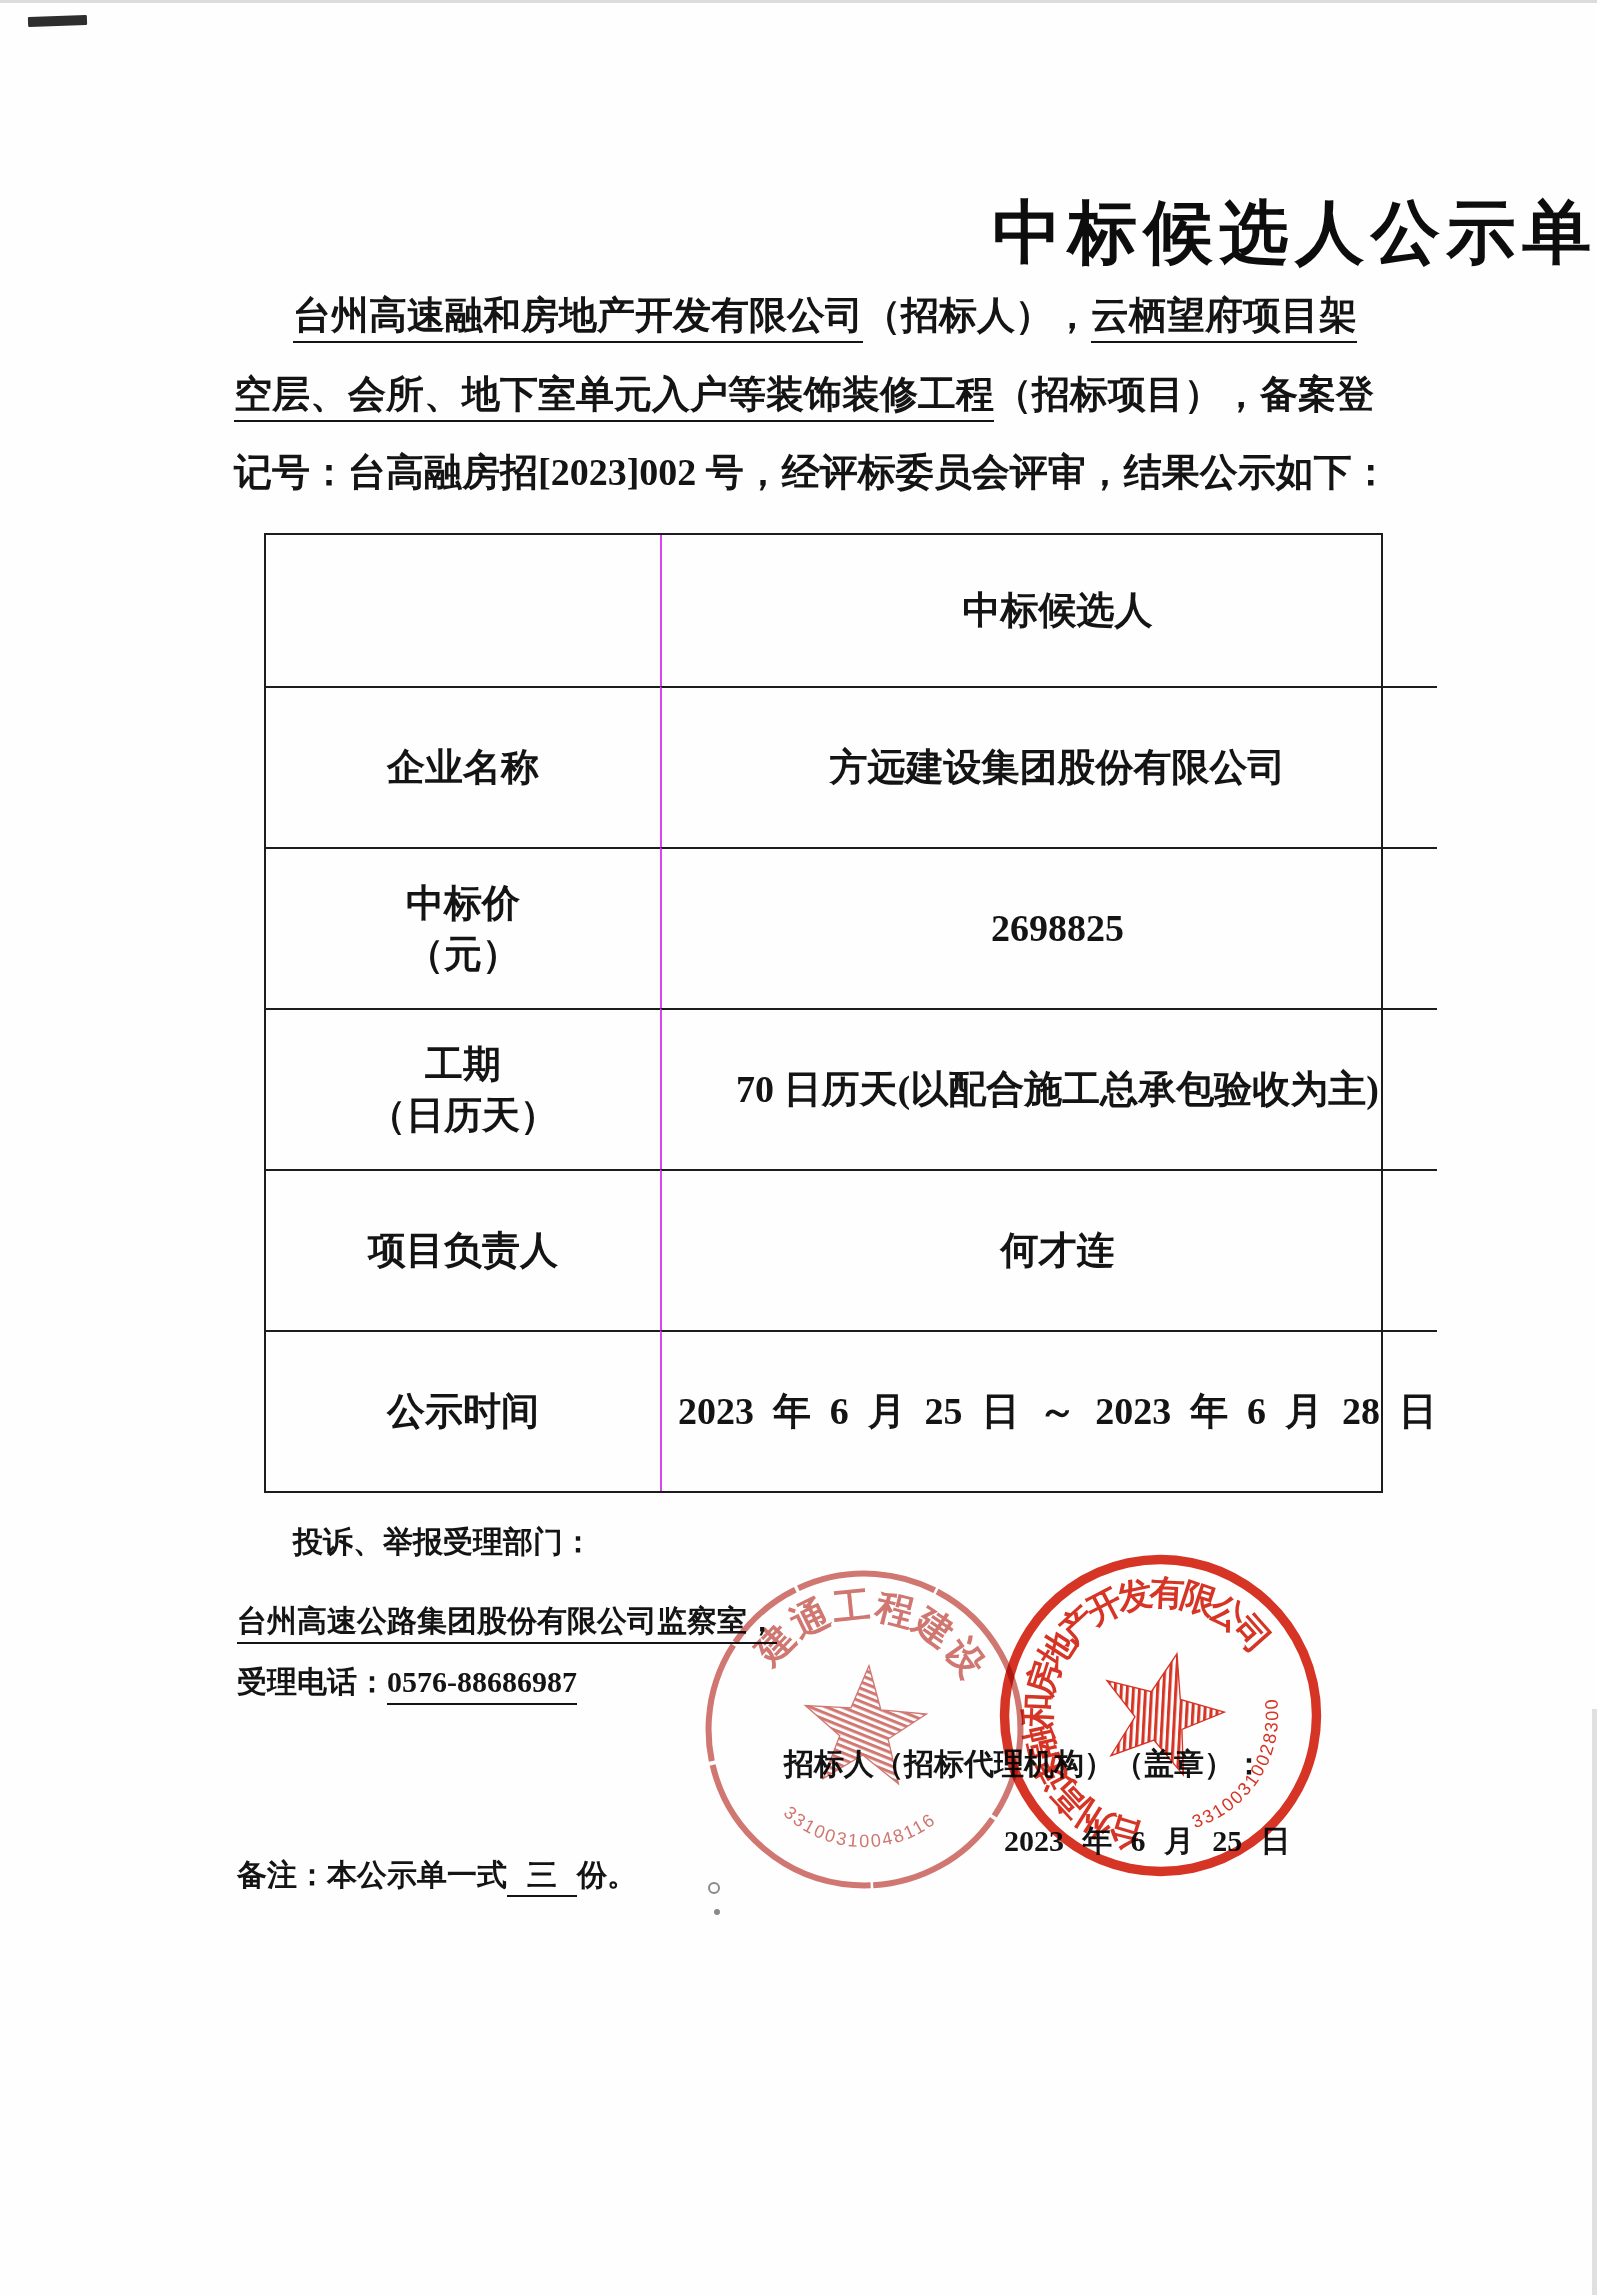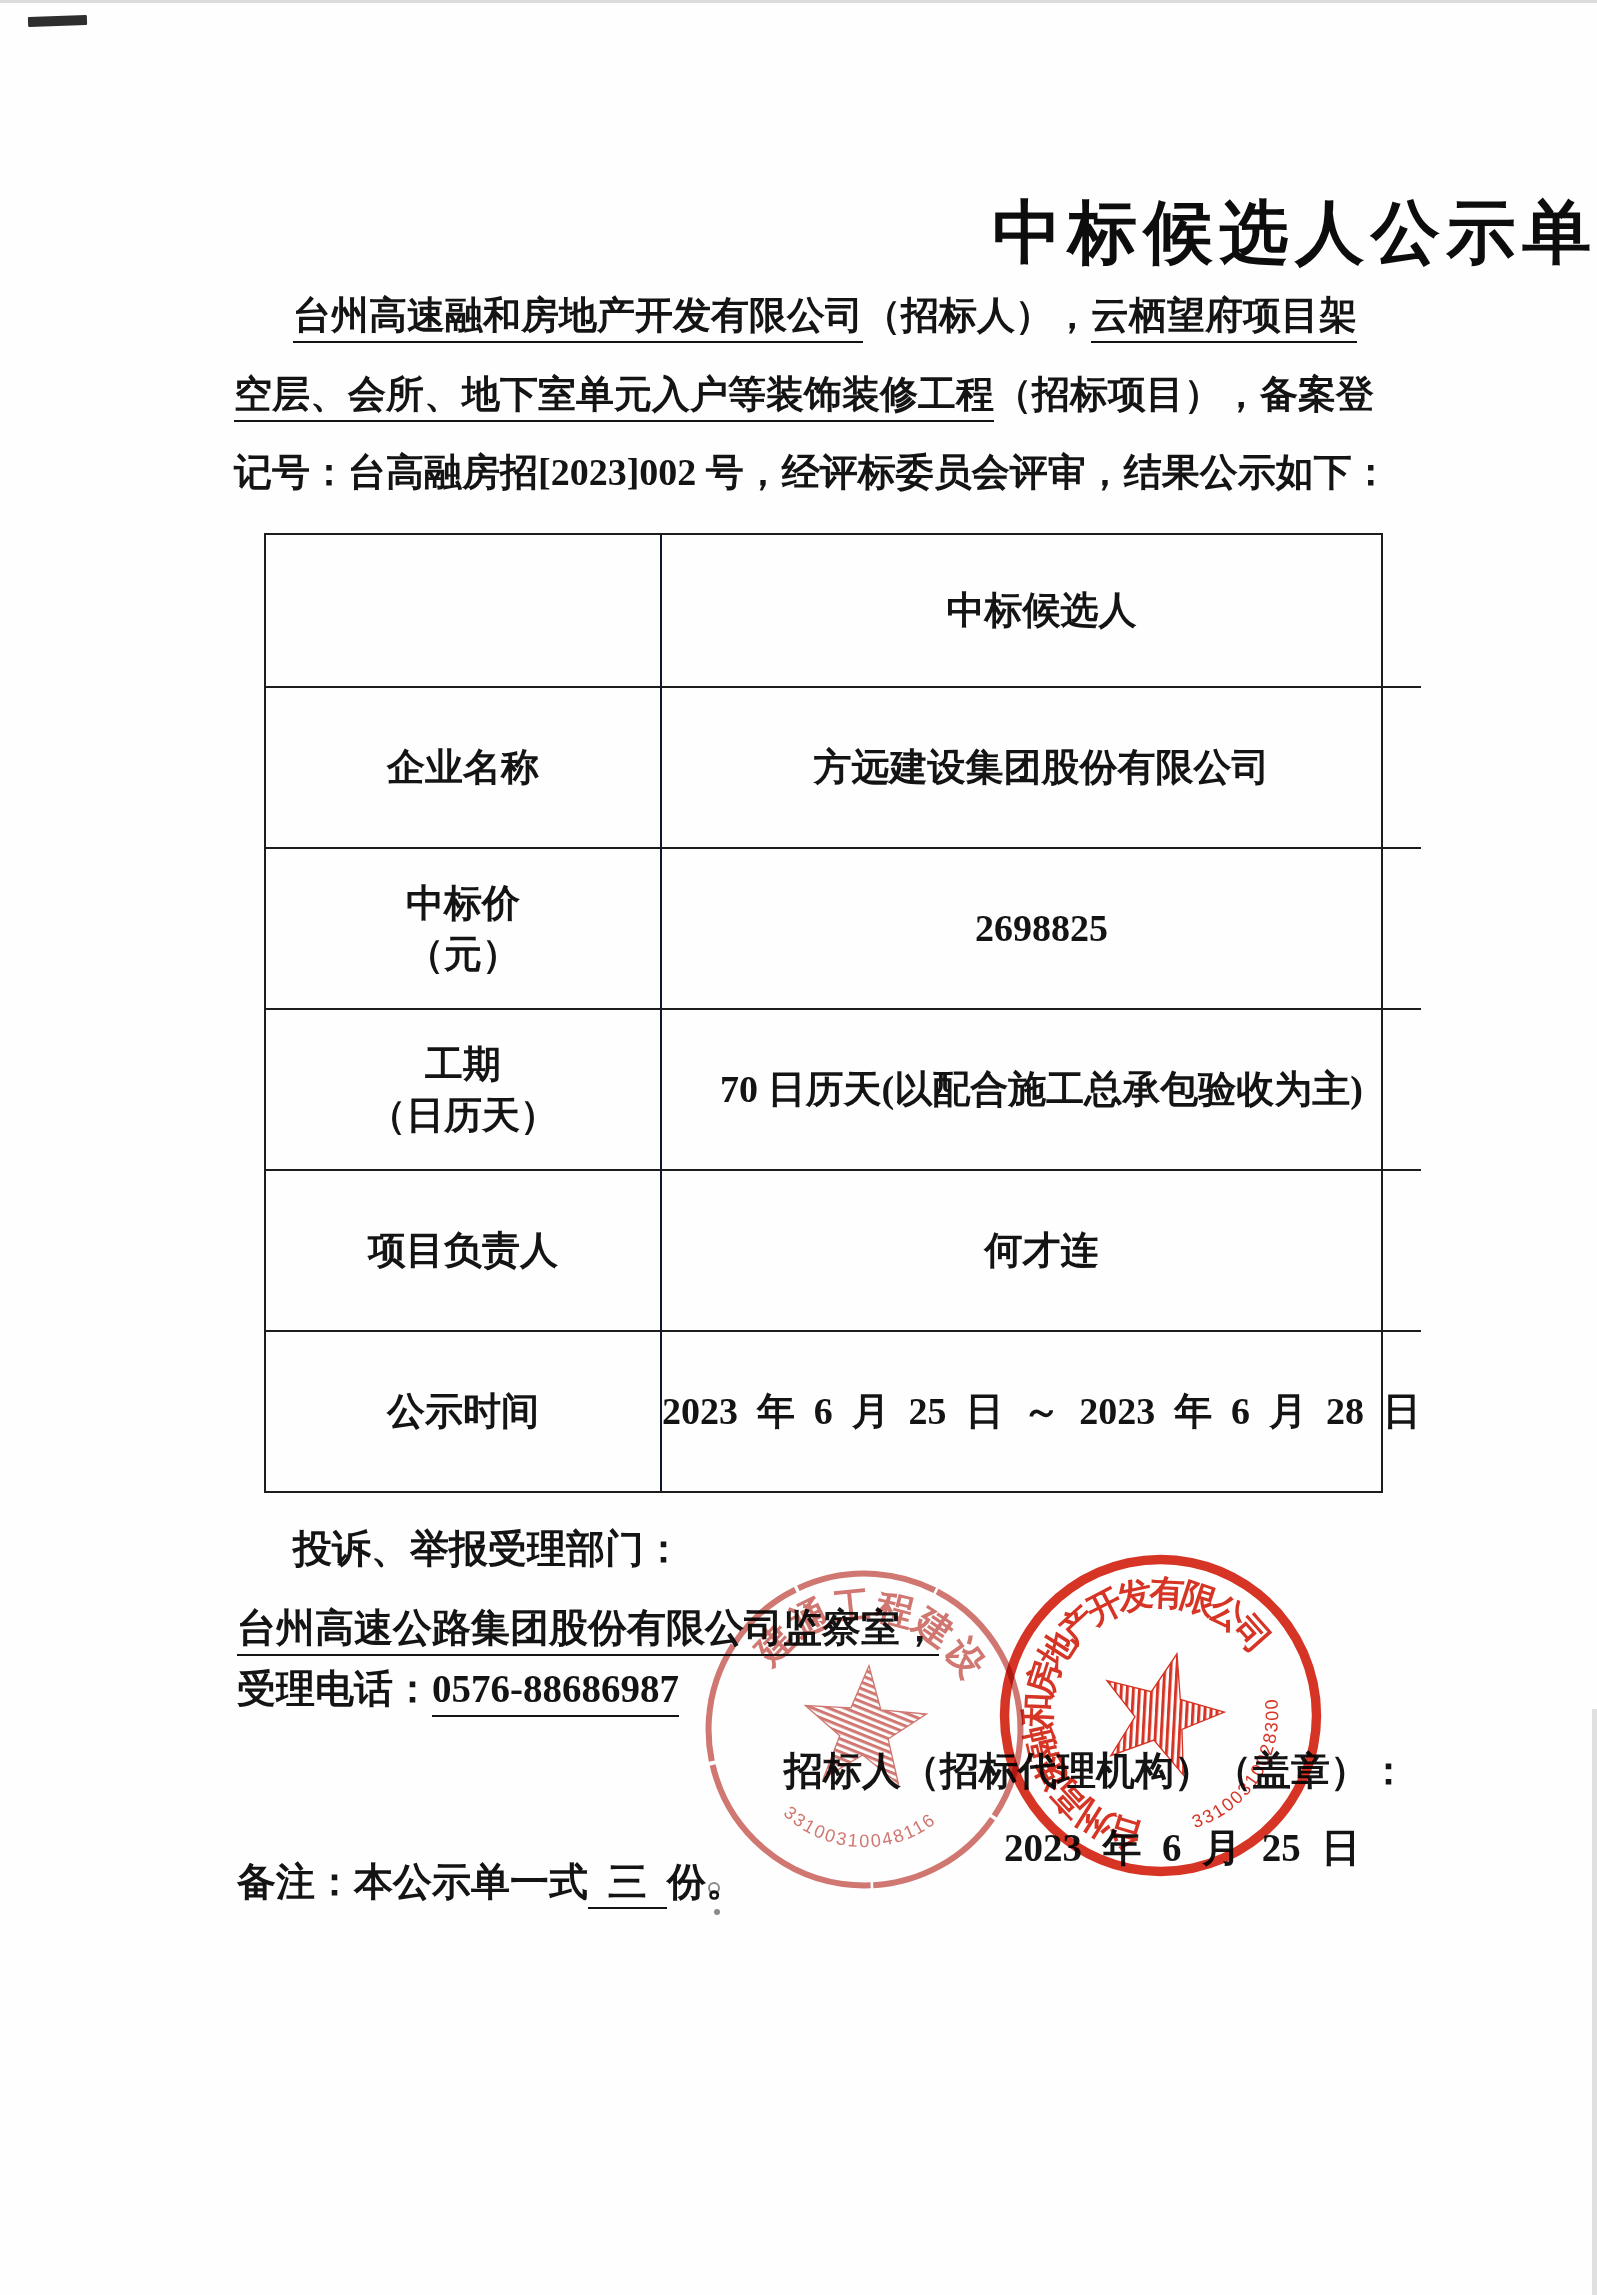--- a/index.html
+++ b/index.html
@@ -39,26 +39,26 @@
     border:2.7px solid #1d1d1d;
     box-sizing:border-box;
   }
   .td{
     display:flex;flex-direction:column;align-items:center;justify-content:center;
     font-size:38px;font-weight:600;line-height:51px;
     border-top:2px solid #1d1d1d;
     box-sizing:border-box;
     text-align:center;
   }
-  .td.c2{border-left:2px solid #0f172a;}
+  .td.c2{border-left:2px solid #d946ef;padding-left:16px;}
   .td.first{border-top:none;}
   .td .val{white-space:nowrap;}
   .td .datewide{word-spacing:9.4px;}
 
-  .foot{position:absolute;font-size:39px;font-weight:600;white-space:nowrap;}
+  .foot{position:absolute;font-size:30px;font-weight:600;white-space:nowrap;}
   .f-complaint{left:293px;top:1522px;}
   .f-org{left:237px;top:1601px;}
   .f-phone{left:237px;top:1662px;}
   .f-sign{left:784px;top:1744px;}
   .f-date{left:1004px;top:1821px;word-spacing:10.8px;}
   .f-note{left:237px;top:1855px;}
   .note-ul{border-bottom:2.7px solid #141414;padding:0 20px 4px 20px;}
 
   .stamp{position:absolute;mix-blend-mode:multiply;}
   .stamp svg{display:block;}

